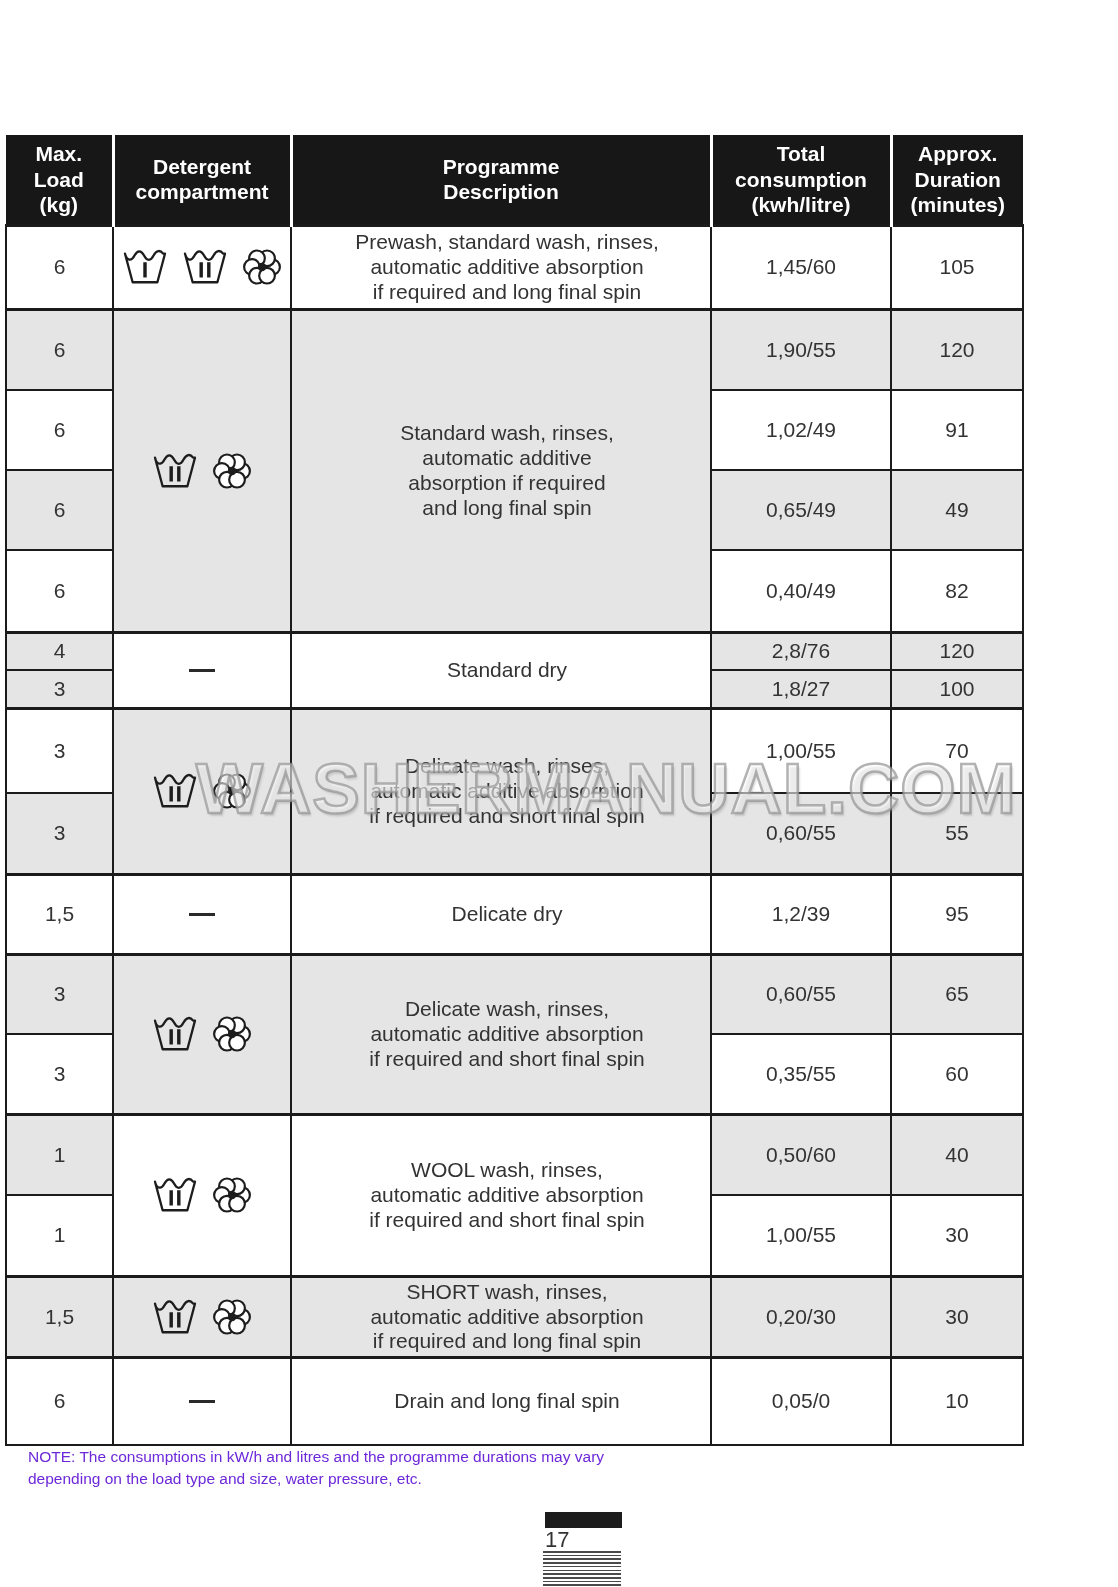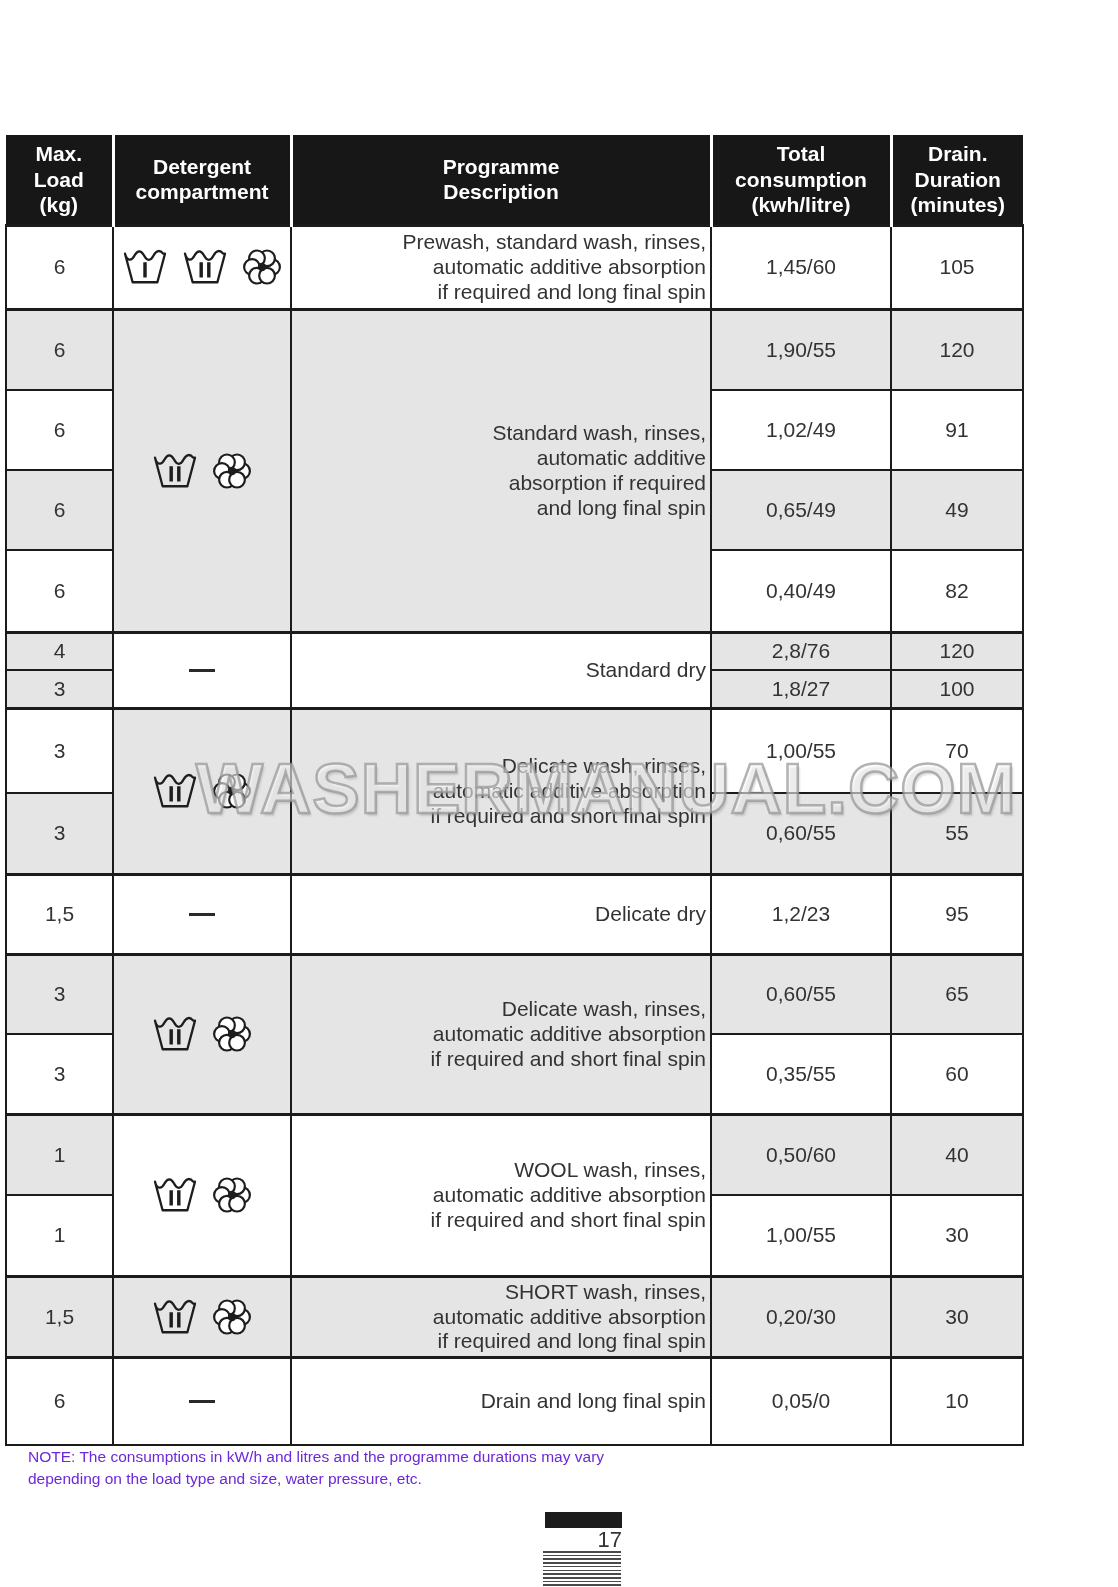--- a/index.html
+++ b/index.html
@@ -18,38 +18,38 @@
     border-bottom:2px solid #171717;
   }
   th:first-child{border-left:none;margin-left:48px;}
   td{
     border:2px solid #1b1b1b;font-size:21px;color:#333333;
     text-align:center;vertical-align:middle;white-space:pre-line;
     line-height:1.18;padding:2px 4px;background:#ffffff;
   }
   tr.block td{border-top-width:3px;}
   td.shade{background:#e5e5e6;}
-  td.desc{text-align:right;padding-left:16px;margin-top:39px;}
+  td.desc{text-align:center;padding-left:16px;margin-top:39px;}
   .icons{display:flex;align-items:center;justify-content:center;gap:12px;}
   .icon{display:inline-flex;align-items:center;}
   .dash{width:26px;height:0;border-top:3px solid #2a2a2a;margin:0 auto;}
   .watermark{
     position:absolute;left:196px;top:748px;width:730px;white-space:nowrap;
     font-size:71px;font-weight:bold;letter-spacing:1px;
     color:rgba(255,255,255,0.50);
     -webkit-text-stroke:2.5px rgba(150,150,150,0.72);
     text-shadow:2px 3px 2px rgba(130,130,130,0.30);
     pointer-events:none;z-index:5;
   }
   .note{
     position:absolute;left:28px;top:1446px;font-size:15.5px;color:#6d28d9;
     line-height:1.45;white-space:pre-line;
   }
   .footer-bar{position:absolute;left:545px;top:1512px;width:77px;height:16px;background:#1c1c1c;}
-  .page-number{position:absolute;left:545px;top:1527px;width:77px;text-align:right;font-size:22px;color:#333;}
+  .page-number{position:absolute;left:545px;top:1527px;width:77px;text-align:left;font-size:22px;color:#333;}
   .stripes{
     position:absolute;left:543px;top:1551px;width:78px;height:36px;
     background:repeating-linear-gradient(to bottom,#4a4a4a 0 1.6px,transparent 1.6px 3.7px);
   }
 </style>
 </head>
 <body>
 
 <div class="page">
 
@@ -65,21 +65,21 @@
       <tr>
           <th>Max.
 Load
 (kg)</th>
           <th>Detergent
 compartment</th>
           <th>Programme
 Description</th>
           <th>Total consumption
 (kwh/litre)</th>
-          <th>Drain.
+          <th>Approx.
 Duration
 (minutes)</th>
         </tr>
     </thead>
     <tbody>
         <tr class="block" style="height: 84px;">
           <td>6</td>
           <td><div class="icons"><span class="icon"><svg width="48" height="40" viewBox="0 0 50 42">
                   <path d="M4 7 C6 15 11 15 14 9 C17 3 21 3 24 9 C27 15 31 15 34 9 C37 3 41 3 44 7 L46 7 L38 37 L12 37 Z" fill="none" stroke="#1d1d1d" stroke-width="2.4" stroke-linejoin="round"></path>
                   <path d="M25 16 V32" stroke="#1d1d1d" stroke-width="3.6"></path>
@@ -177,21 +177,21 @@
         </tr>
         <tr style="height: 81px;">
           <td class="shade">3</td>
           <td class="shade">0,60/55</td>
           <td class="shade">55</td>
         </tr>
         <tr class="block" style="height: 80px;">
           <td>1,5</td>
           <td><div class="dash"></div></td>
           <td class="desc">Delicate dry</td>
-          <td>1,2/23</td>
+          <td>1,2/39</td>
           <td>95</td>
         </tr>
         <tr class="block" style="height: 80px;">
           <td class="shade">3</td>
           <td rowspan="2" class="shade"><div class="icons"><span class="icon"><svg width="48" height="40" viewBox="0 0 50 42">
                   <path d="M4 7 C6 15 11 15 14 9 C17 3 21 3 24 9 C27 15 31 15 34 9 C37 3 41 3 44 7 L46 7 L38 37 L12 37 Z" fill="none" stroke="#1d1d1d" stroke-width="2.4" stroke-linejoin="round"></path>
                   <path d="M21 16 V32 M29 16 V32" stroke="#1d1d1d" stroke-width="3.6"></path>
                 </svg></span><span class="icon"><svg width="42" height="42" viewBox="0 0 46 46">
                   <g fill="#ffffff" stroke="#1d1d1d" stroke-width="2.4">
                     <circle cx="34" cy="23" r="8.6"></circle>

